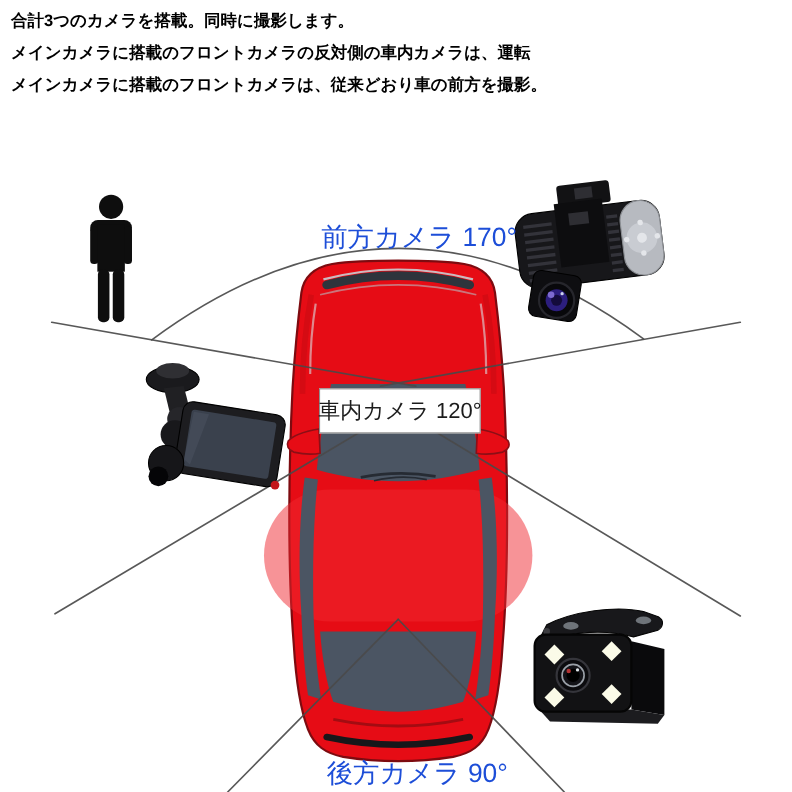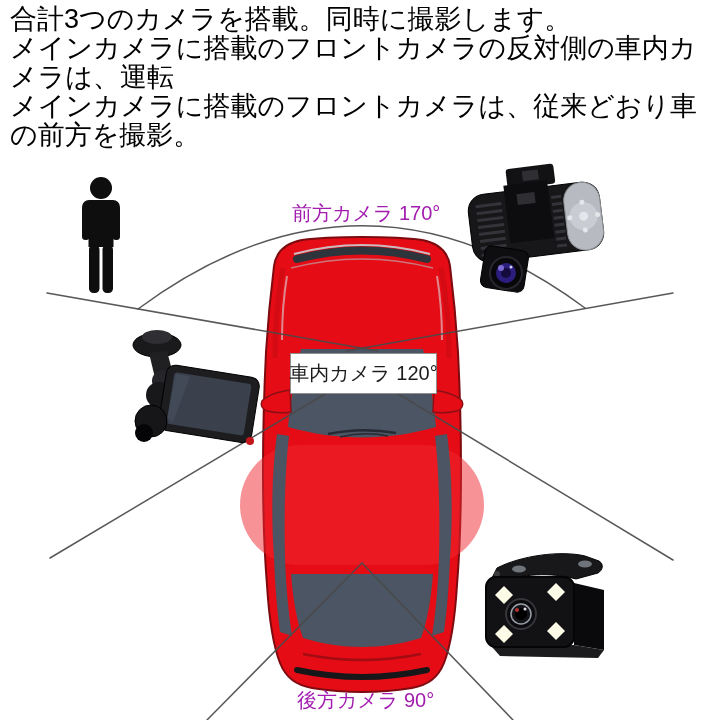--- a/index.html
+++ b/index.html
@@ -3,25 +3,25 @@
 <meta charset="utf-8">
 <style>
   html,body{margin:0;padding:0;}
   body{
     width:720px;height:720px;background:#fff;position:relative;overflow:hidden;
     font-family:"Liberation Sans","DejaVu Sans",sans-serif;
   }
   .page{position:absolute;inset:0;}
   .desc{
     position:absolute;left:10px;top:5px;width:706px;
-    font-size:27px;line-height:29px;color:#000;font-weight:400;
+    font-size:15px;line-height:29px;color:#000;font-weight:700;
   }
   .diagram-svg{position:absolute;left:0;top:0;}
   .cam-label{
-    position:absolute;font-size:20px;color:#a21caf;white-space:nowrap;font-weight:500;
+    position:absolute;font-size:24px;color:#1d4ed8;white-space:nowrap;font-weight:500;
   }
   #front-label{left:292px;top:200px;}
   #rear-label{left:297px;top:687px;}
   #interior-label{
     position:absolute;left:290px;top:353px;width:147px;height:41px;
     background:#fff;border:1px solid var(--label-border,#8e8e8e);
     display:flex;align-items:center;justify-content:center;
     font-size:20px;font-weight:500;color:var(--label-text,#1c1c1c);
     box-sizing:border-box;white-space:nowrap;
   }

